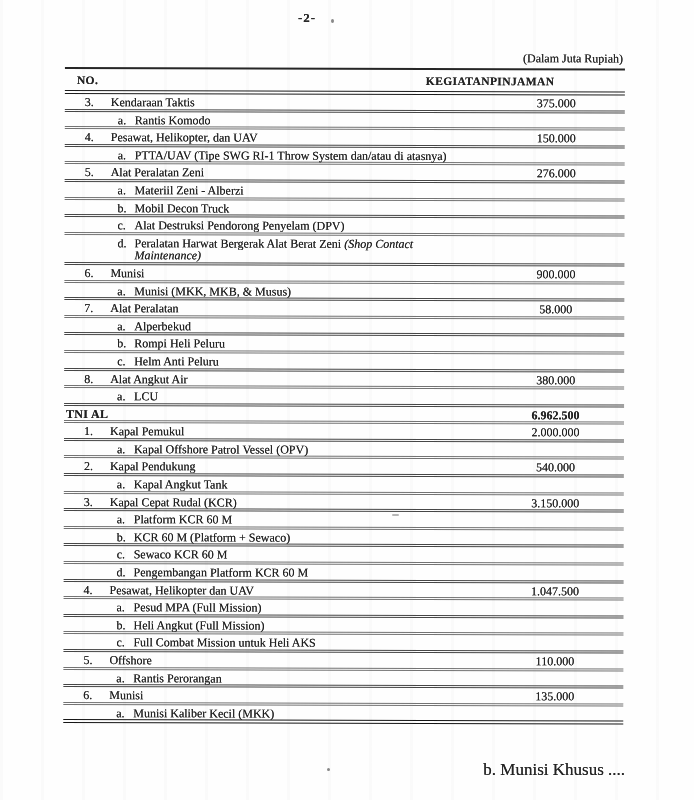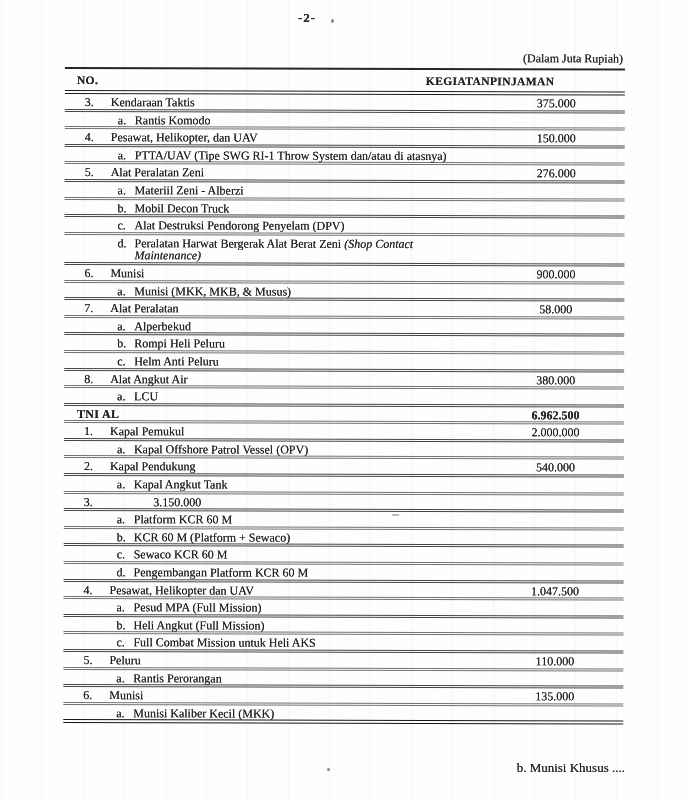--- a/index.html
+++ b/index.html
@@ -50,27 +50,27 @@
     font-size:12px; line-height:12.6px; color:#212121;
   }
   .row:nth-child(even){ border-bottom-color:rgba(55,55,55,0.7); }
   .row:last-child{ border-bottom:4px double #161616; }
   .row .no{ flex:0 0 auto; }
   .row.item .no{ margin-left:20px; width:26px; }
   .row.sub  .no{ margin-left:53px; width:17px; }
   .row .label{ flex:1 1 auto; padding-right:6px; }
   .row.wrap .label{ max-width:330px; }
   .row .value{ width:135px; flex:0 0 auto; text-align:center; padding-right:1px; }
-  .row.section .label{ margin-left:13px; font-weight:700; letter-spacing:0.3px; }
+  .row.section .label{ margin-left:2px; font-weight:700; letter-spacing:0.3px; }
   .row.section .value{ font-weight:700; }
   .row .label i{ font-style:italic; }
 
   .catchword{
     position:absolute; top:760px; left:65px; width:560px;
-    text-align:right; font-size:13px; color:#242424;
+    text-align:right; font-size:17px; color:#242424;
   }
 
   .speck{ position:absolute; background:rgba(20,20,20,0.5); border-radius:50%; }
   .speck.s1{ left:331px; top:19px;  width:3px; height:4px; }
   .speck.s2{ left:327px; top:768px; width:3px; height:3px; }
   .speck.s3{ left:392px; top:514px; width:7px; height:2px; border-radius:1px; background:rgba(20,20,20,0.3); }
 </style>
 </head>
 <body>
 
@@ -216,20 +216,21 @@
   </div>
 
   <div class="row sub">
     <span class="no">a.</span>
     <span class="label">Kapal Angkut Tank</span>
     <span class="value"></span>
   </div>
 
   <div class="row item">
     <span class="no">3.</span>
+    <span class="label">Kapal Cepat Rudal (KCR)</span>
     <span class="value">3.150.000</span>
   </div>
 
   <div class="row sub">
     <span class="no">a.</span>
     <span class="label">Platform KCR 60 M</span>
     <span class="value"></span>
   </div>
 
   <div class="row sub">
@@ -269,21 +270,21 @@
   </div>
 
   <div class="row sub">
     <span class="no">c.</span>
     <span class="label">Full Combat Mission untuk Heli AKS</span>
     <span class="value"></span>
   </div>
 
   <div class="row item">
     <span class="no">5.</span>
-    <span class="label">Peluru</span>
+    <span class="label">Offshore</span>
     <span class="value">110.000</span>
   </div>
 
   <div class="row sub">
     <span class="no">a.</span>
     <span class="label">Rantis Perorangan</span>
     <span class="value"></span>
   </div>
 
   <div class="row item">

